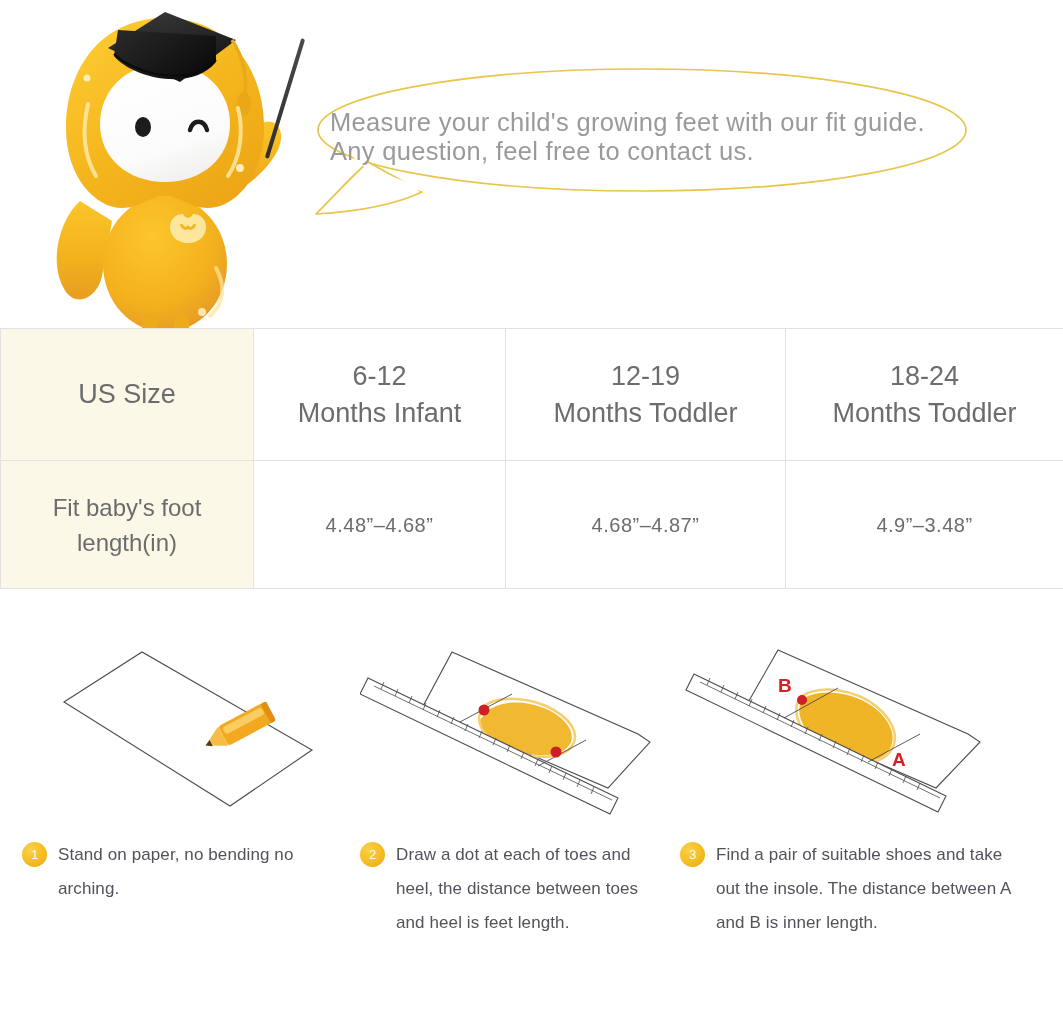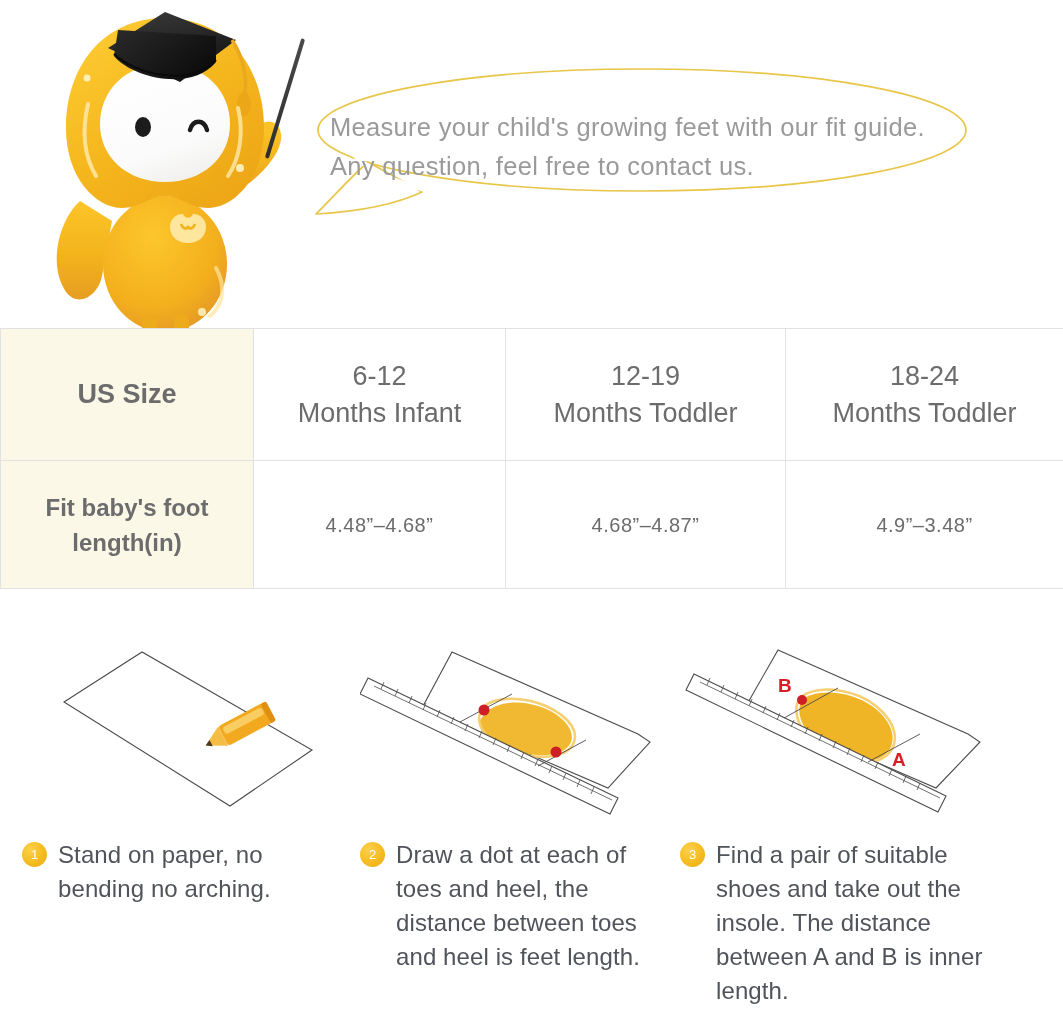--- a/index.html
+++ b/index.html
@@ -20,21 +20,21 @@
     width: 4px; height: 125px;
     background: linear-gradient(to bottom,#4a4a4a,#2e2e2e);
     transform: rotate(17deg);
     border-radius: 2px;
   }
 
   
   #bubble { position: absolute; left: 294px; top: 66px; width: 680px; height: 155px; }
   #bubble-text {
     position: absolute; left: 330px; top: 108px; width: 600px;
-    font-size: 25.5px; line-height: 39px; color: #9a9a9a;
+    font-size: 25.5px; line-height: 29px; color: #9a9a9a;
     letter-spacing: .3px; font-weight: 300;
   }
 
   
   #size-table {
     position: absolute; left: 0; top: 328px;
     width: 1063px; height: 260px;
     border-collapse: collapse;
     table-layout: fixed;
   }
@@ -43,21 +43,21 @@
     text-align: center;
     vertical-align: middle;
     color: #6c6c6c;
     font-weight: 300;
     padding: 0 4px;
   }
   #size-table tr { }
   #size-table .hrow td { height: 132px; }
   #size-table .drow td { height: 128px; }
   #size-table .label-cell { background: #fbf8e8; }
-  #size-table .col-lbl { width: 253px; font-weight: bold; }
+  #size-table .col-lbl { width: 253px; }
   #size-table .col-a { width: 252px; text-align: center; }
   #size-table .col-b { width: 280px; }
   #size-table .col-c { width: 278px; }
   .hdr-big { font-size: 27px; line-height: 37px; }
   .lbl-txt { font-size: 24px; line-height: 35px; }
   .val-txt { font-size: 20px; line-height: 36px; letter-spacing: .5px; }
 
   
   #steps { position: absolute; left: 0; top: 600px; width: 1063px; height: 412px; }
   .step { position: absolute; top: 0; width: 345px; height: 412px; }
@@ -69,21 +69,21 @@
     position: absolute; left: 0; top: 238px; width: 345px;
     display: flex; align-items: flex-start; gap: 11px;
   }
   .badge {
     flex: 0 0 auto; width: 25px; height: 25px; border-radius: 50%;
     background: radial-gradient(circle at 34% 30%, #fbd04a 0%, #f4bc21 55%, #eaa914 100%);
     color: #fffdf3; font-size: 13px; line-height: 25px; text-align: center;
     font-weight: 400; margin-top: 4px;
   }
   .step-text {
-    font-size: 24px; line-height: 34px; color: #50535a; font-weight: 300;
+    font-size: 17px; line-height: 34px; color: #50535a; font-weight: 300;
     letter-spacing: .1px;
   }
   #step-1 .step-text { width: 250px; }
   #step-2 .step-text { width: 250px; }
   #step-3 .step-text { width: 300px; }
 </style>
 </head>
 <body>
 
 <div id="page">

